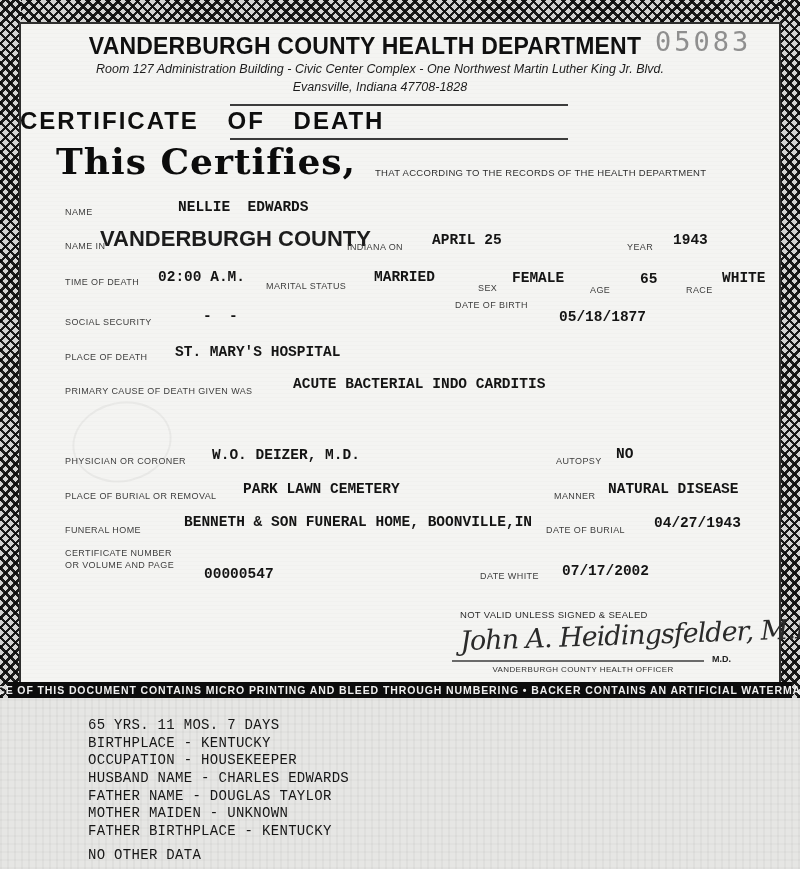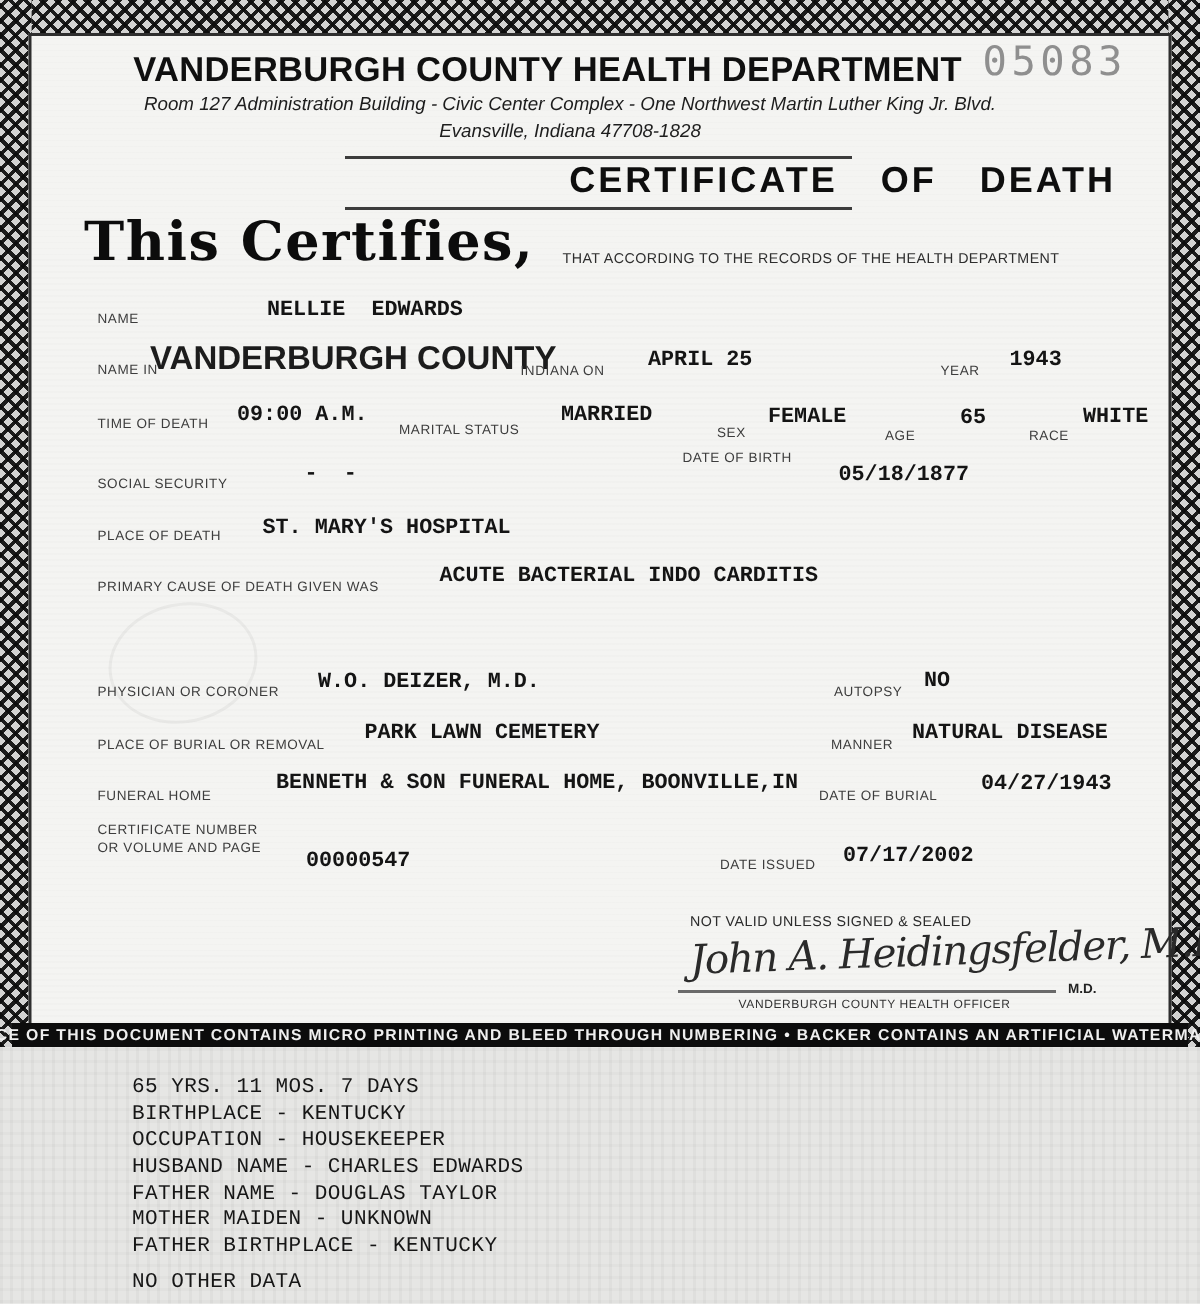--- a/index.html
+++ b/index.html
@@ -47,21 +47,21 @@
   .addr { left:20px; right:20px; text-align:center; padding-right:40px;
     font-style:italic; font-size:12.5px; color:#1d1d1d; }
   .addr1 { top:62px; }
   .addr2 { top:80px; }
 
   .rule { height:2px; background:#3c3c3c; }
   .rule1 { left:230px; top:104px; width:338px; }
   .rule2 { left:230px; top:138px; width:338px; }
 
   .doc-title {
-    left:20px; right:20px; top:107px; text-align:right; padding-right:36px;
+    left:20px; right:20px; top:107px; text-align:left; padding-right:36px;
     font-size:24px; font-weight:800; color:#0e0e0e;
     word-spacing:20px; letter-spacing:2px;
   }
 
   .certifies-script {
     left:56px; top:140px;
     font-family:"DejaVu Serif", serif; font-weight:bold;
     font-size:36px; color:#0c0c0c; letter-spacing:1px;
   }
   .certifies-statement {
@@ -146,21 +146,21 @@
     <span class="val" style="left:178px; top:199px;">NELLIE  EDWARDS</span>
 
     <span class="lbl" style="left:65px; top:241px;">NAME IN</span>
     <span class="val-big" style="left:100px; top:226px;">VANDERBURGH COUNTY</span>
     <span class="lbl" style="left:347px; top:242px;">INDIANA ON</span>
     <span class="val" style="left:432px; top:232px;">APRIL 25</span>
     <span class="lbl" style="left:627px; top:242px;">YEAR</span>
     <span class="val" style="left:673px; top:232px;">1943</span>
 
     <span class="lbl" style="left:65px; top:277px;">TIME OF DEATH</span>
-    <span class="val" style="left:158px; top:269px;">09:00 A.M.</span>
+    <span class="val" style="left:158px; top:269px;">02:00 A.M.</span>
     <span class="lbl" style="left:266px; top:281px;">MARITAL STATUS</span>
     <span class="val" style="left:374px; top:269px;">MARRIED</span>
     <span class="lbl" style="left:478px; top:283px;">SEX</span>
     <span class="val" style="left:512px; top:270px;">FEMALE</span>
     <span class="lbl" style="left:590px; top:285px;">AGE</span>
     <span class="val" style="left:640px; top:271px;">65</span>
     <span class="lbl" style="left:686px; top:285px;">RACE</span>
     <span class="val" style="left:722px; top:270px;">WHITE</span>
 
     <span class="lbl" style="left:65px; top:317px;">SOCIAL SECURITY</span>
@@ -187,21 +187,21 @@
     <span class="val" style="left:608px; top:481px;">NATURAL DISEASE</span>
 
     <span class="lbl" style="left:65px; top:525px;">FUNERAL HOME</span>
     <span class="val" style="left:184px; top:514px;">BENNETH &amp; SON FUNERAL HOME, BOONVILLE,IN</span>
     <span class="lbl" style="left:546px; top:525px;">DATE OF BURIAL</span>
     <span class="val" style="left:654px; top:515px;">04/27/1943</span>
 
     <span class="lbl" style="left:65px; top:548px;">CERTIFICATE NUMBER</span>
     <span class="lbl" style="left:65px; top:560px;">OR VOLUME AND PAGE</span>
     <span class="val" style="left:204px; top:566px;">00000547</span>
-    <span class="lbl" style="left:480px; top:571px;">DATE ISSUED</span>
+    <span class="lbl" style="left:480px; top:571px;">DATE WHITE</span>
     <span class="val" style="left:562px; top:563px;">07/17/2002</span>
 
     <div class="abs validity">NOT VALID UNLESS SIGNED &amp; SEALED</div>
     <div class="abs signature">John A. Heidingsfelder, M.D</div>
     <div class="abs sig-line"></div>
     <div class="abs sig-md">M.D.</div>
     <div class="abs sig-caption">VANDERBURGH COUNTY HEALTH OFFICER</div>
 
     <div class="abs security-bar">
       <span>FACE OF THIS DOCUMENT CONTAINS MICRO PRINTING AND BLEED THROUGH NUMBERING • BACKER CONTAINS AN ARTIFICIAL WATERMARK</span>

